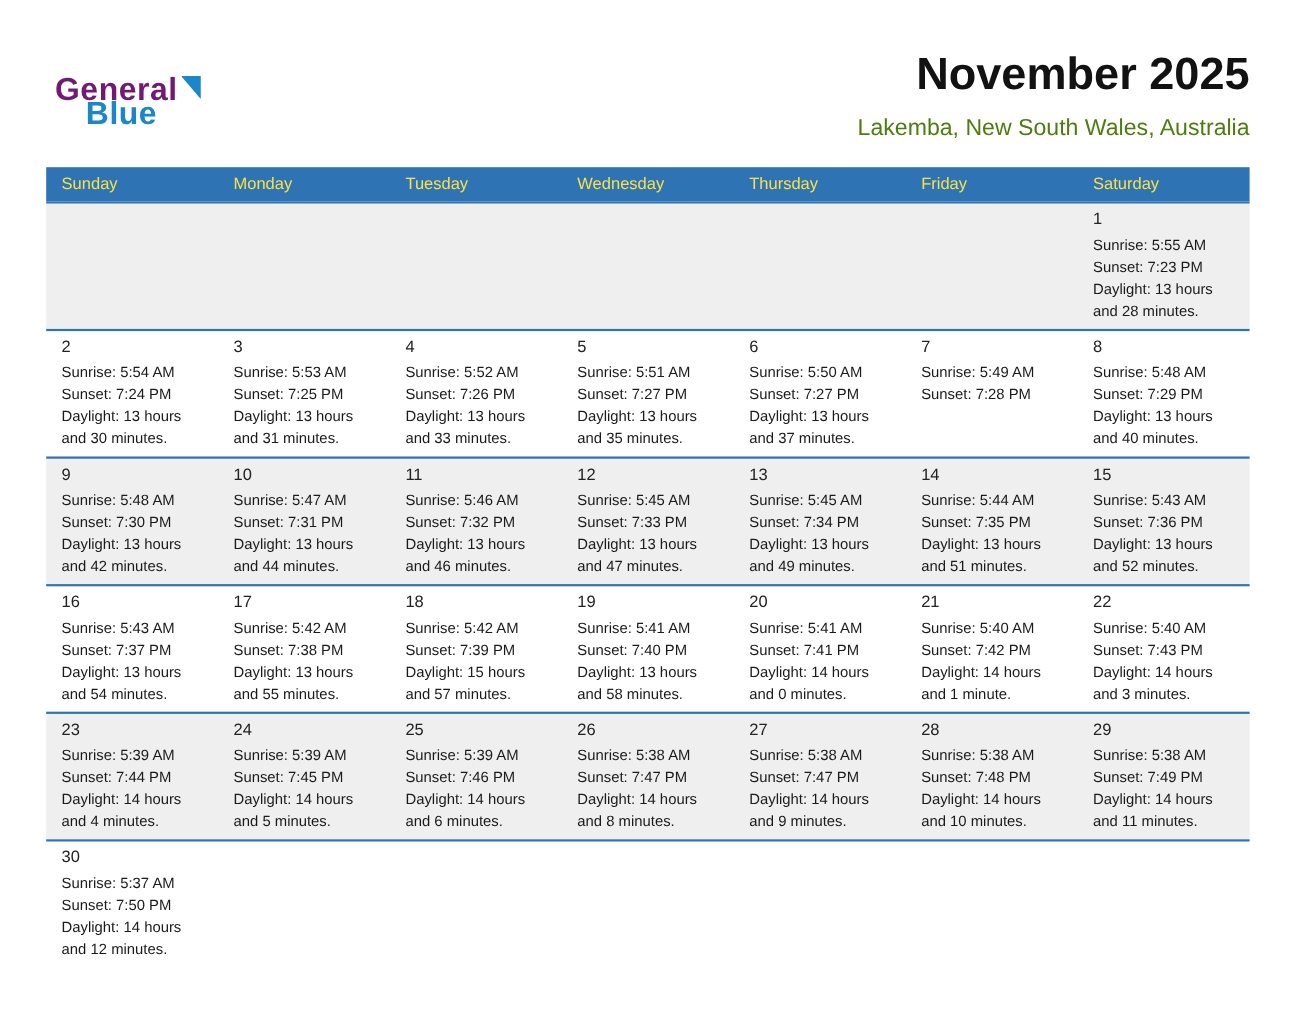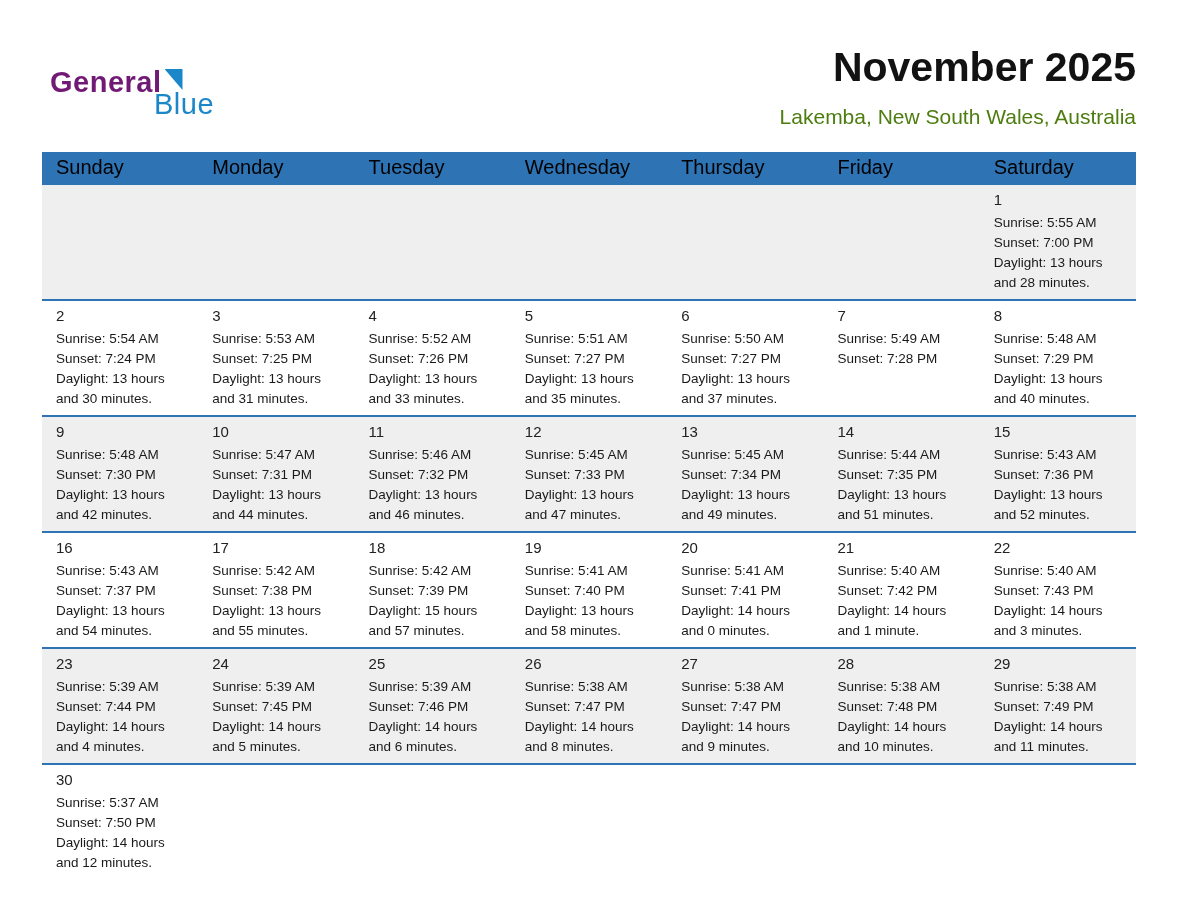--- a/index.html
+++ b/index.html
@@ -9,33 +9,33 @@
     font-family: "Liberation Sans", sans-serif;
     color: var(--text, #1a1a1a);
   }
   .page { position: relative; width: 1188px; height: 918px; overflow: hidden; background: #fff; }
 
   
   .top { display: flex; justify-content: space-between; align-items: flex-start; padding: 44px 52px 0 50px; }
   .logo { padding-top: 24px; line-height: 1; }
   .logo-line1 { display: flex; align-items: flex-start; font-size: 29px; font-weight: bold; color: #701a75; letter-spacing: 0.5px; }
   .logo-triangle { width: 18px; height: 21px; background: var(--logo-blue, #1B86C8); clip-path: polygon(0 0, 100% 0, 100% 100%); margin-left: 3px; margin-top: 1px; }
-  .logo-line2 { font-size: 29px; font-weight: normal; color: var(--logo-blue, #1B86C8); margin-left: 104px; margin-top: -7px; letter-spacing: 0.5px; }
+  .logo-line2 { font-size: 29px; font-weight: bold; color: var(--logo-blue, #1B86C8); margin-left: 28px; margin-top: -7px; letter-spacing: 0.5px; }
   .titles { text-align: right; }
   .titles h1 { font-size: 41px; font-weight: 700; color: #121212; line-height: 1.15; margin-bottom: 13px; }
   .titles h2 { font-size: 21px; font-weight: 400; color: #4d7c0f; line-height: 1.2; }
 
   
   .calendar { margin: 23px 52px 0 42px; }
   .weekday-row {
     display: grid; grid-template-columns: repeat(7, 1fr);
     background: var(--header-bg, #2E74B5);
     height: 31px; align-items: center;
   }
-  .weekday-cell { color: #000000; font-size: 20px; padding-left: 14px; white-space: nowrap; overflow: hidden; }
+  .weekday-cell { color: #fde047; font-size: 15px; padding-left: 14px; white-space: nowrap; overflow: hidden; }
   .week-row {
     display: grid; grid-template-columns: repeat(7, 1fr);
     border-top: 2px solid var(--border-blue, #2E74B5);
     min-height: 107px; background: #ffffff;
   }
   .week-row.shaded { background: var(--row-shaded, #EFEFEF); }
   .day-cell { padding: 4px 8px 6px 14px; font-size: 13.5px; overflow: hidden; }
   .day-number { font-size: 15px; color: #222; line-height: 22px; margin-bottom: 2px; }
   .cell-line { line-height: 20px; color: #1a1a1a; }
 </style>
@@ -71,21 +71,21 @@
         <div class="week-row shaded">
           <div class="day-cell"></div>
           <div class="day-cell"></div>
           <div class="day-cell"></div>
           <div class="day-cell"></div>
           <div class="day-cell"></div>
           <div class="day-cell"></div>
           <div class="day-cell">
             <div class="day-number">1</div>
             <div class="cell-line">Sunrise: 5:55 AM</div>
-            <div class="cell-line">Sunset: 7:00 PM</div>
+            <div class="cell-line">Sunset: 7:23 PM</div>
             <div class="cell-line">Daylight: 13 hours and 28 minutes.</div>
           </div>
         </div>
         <div class="week-row">
           <div class="day-cell">
             <div class="day-number">2</div>
             <div class="cell-line">Sunrise: 5:54 AM</div>
             <div class="cell-line">Sunset: 7:24 PM</div>
             <div class="cell-line">Daylight: 13 hours and 30 minutes.</div>
           </div>

